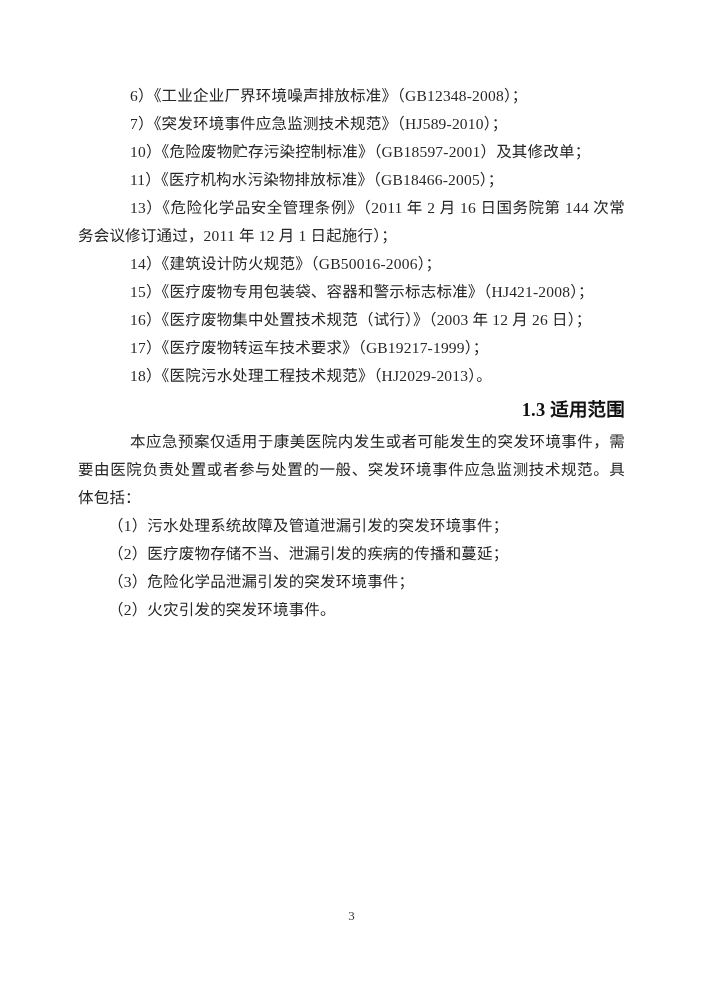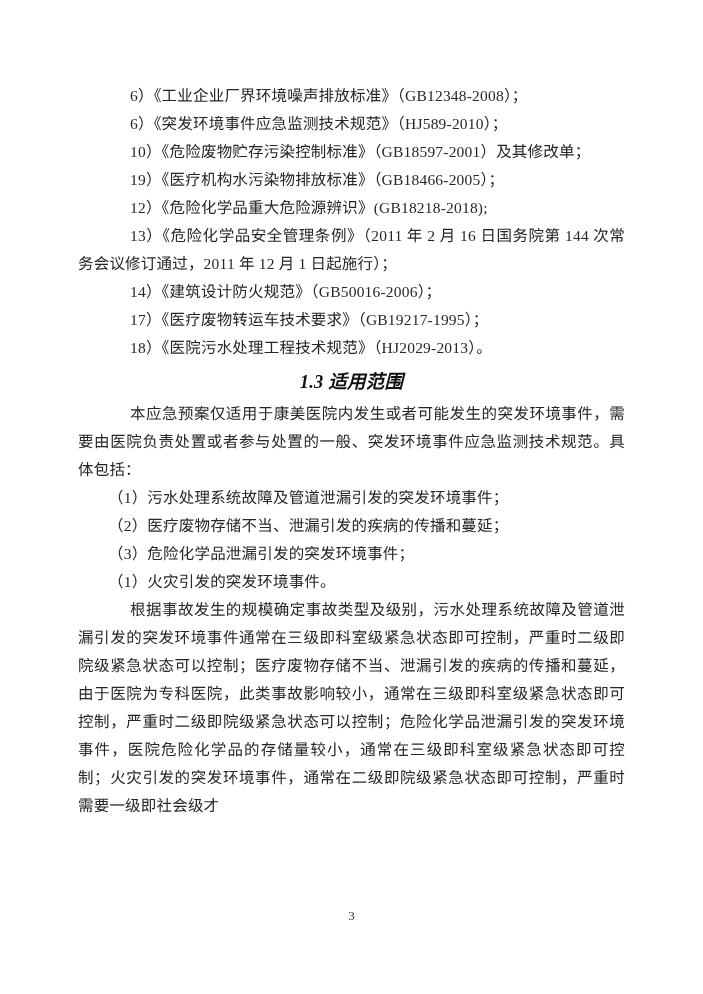--- a/index.html
+++ b/index.html
@@ -40,58 +40,57 @@
   .scope-item {
     text-indent: 30px;
     font-family: Liberation Serif, serif;
   }
   .section-heading {
     font-size: 18.5px;
     font-weight: bold;
     color: #111111;
     line-height: 30px;
     margin: 5px 0 3px 0;
-    text-align: center;
+    text-align: right;
     text-indent: 0;
-    font-style: italic;
   }
   .footer {
     position: absolute;
     top: 906px;
     left: 0;
     width: 703px;
     text-align: center;
     font-size: 13px;
     color: #333333;
     line-height: 20px;
   }
 </style>
 </head>
 <body>
 
 <div class="page">
   <div class="content">
 
     <p class="ref-item">6）《工业企业厂界环境噪声排放标准》（GB12348-2008）；</p>
-    <p class="ref-item">6）《突发环境事件应急监测技术规范》（HJ589-2010）；</p>
+    <p class="ref-item">7）《突发环境事件应急监测技术规范》（HJ589-2010）；</p>
     <p class="ref-item">10）《危险废物贮存污染控制标准》（GB18597-2001）及其修改单；</p>
-    <p class="ref-item">19）《医疗机构水污染物排放标准》（GB18466-2005）；</p>
-    <p class="ref-item">12）《危险化学品重大危险源辨识》(GB18218-2018);</p>
+    <p class="ref-item">11）《医疗机构水污染物排放标准》（GB18466-2005）；</p>
     <p class="ref-item">13）《危险化学品安全管理条例》（2011 年 2 月 16 日国务院第 144 次常务会议修订通过，2011 年 12 月 1 日起施行）；</p>
     <p class="ref-item">14）《建筑设计防火规范》（GB50016-2006）；</p>
-    <p class="ref-item">17）《医疗废物转运车技术要求》（GB19217-1995）；</p>
+    <p class="ref-item">15）《医疗废物专用包装袋、容器和警示标志标准》（HJ421-2008）；</p>
+    <p class="ref-item">16）《医疗废物集中处置技术规范（试行）》（2003 年 12 月 26 日）；</p>
+    <p class="ref-item">17）《医疗废物转运车技术要求》（GB19217-1999）；</p>
     <p class="ref-item">18）《医院污水处理工程技术规范》（HJ2029-2013）。</p>
 
     <h2 class="section-heading">1.3 适用范围</h2>
 
     <p class="para">本应急预案仅适用于康美医院内发生或者可能发生的突发环境事件，需要由医院负责处置或者参与处置的一般、突发环境事件应急监测技术规范。具体包括：</p>
 
     <p class="scope-item">（1）污水处理系统故障及管道泄漏引发的突发环境事件；</p>
     <p class="scope-item">（2）医疗废物存储不当、泄漏引发的疾病的传播和蔓延；</p>
     <p class="scope-item">（3）危险化学品泄漏引发的突发环境事件；</p>
-    <p class="scope-item">（1）火灾引发的突发环境事件。</p>
+    <p class="scope-item">（2）火灾引发的突发环境事件。</p>
 
-    <p class="para">根据事故发生的规模确定事故类型及级别，污水处理系统故障及管道泄漏引发的突发环境事件通常在三级即科室级紧急状态即可控制，严重时二级即院级紧急状态可以控制；医疗废物存储不当、泄漏引发的疾病的传播和蔓延，由于医院为专科医院，此类事故影响较小，通常在三级即科室级紧急状态即可控制，严重时二级即院级紧急状态可以控制；危险化学品泄漏引发的突发环境事件，医院危险化学品的存储量较小，通常在三级即科室级紧急状态即可控制；火灾引发的突发环境事件，通常在二级即院级紧急状态即可控制，严重时需要一级即社会级才</p>
 
   </div>
 
   <div class="footer">3</div>
 </div>
 
 </body></html>

